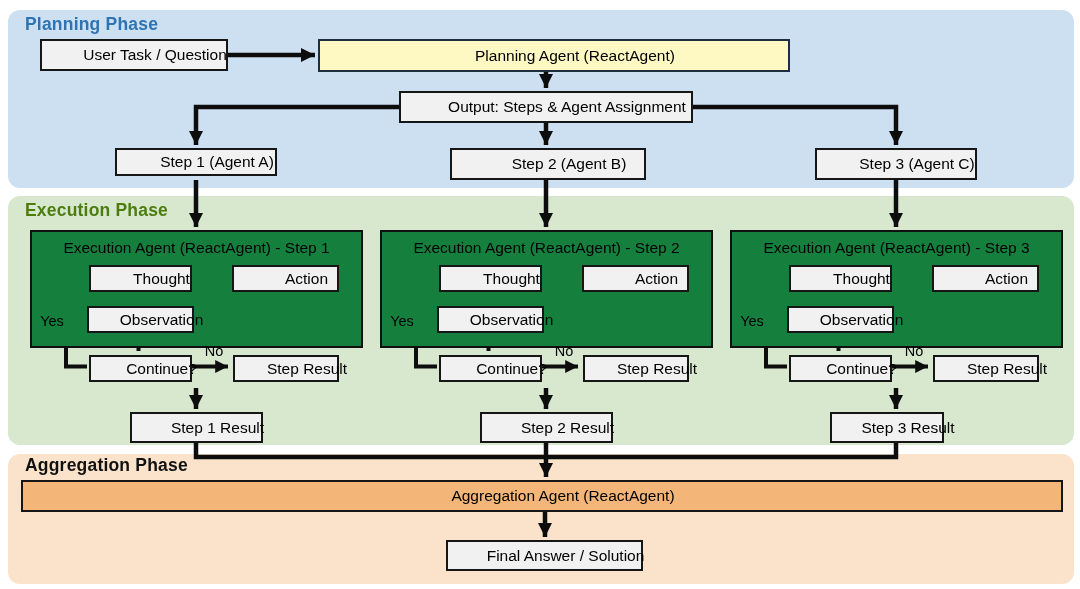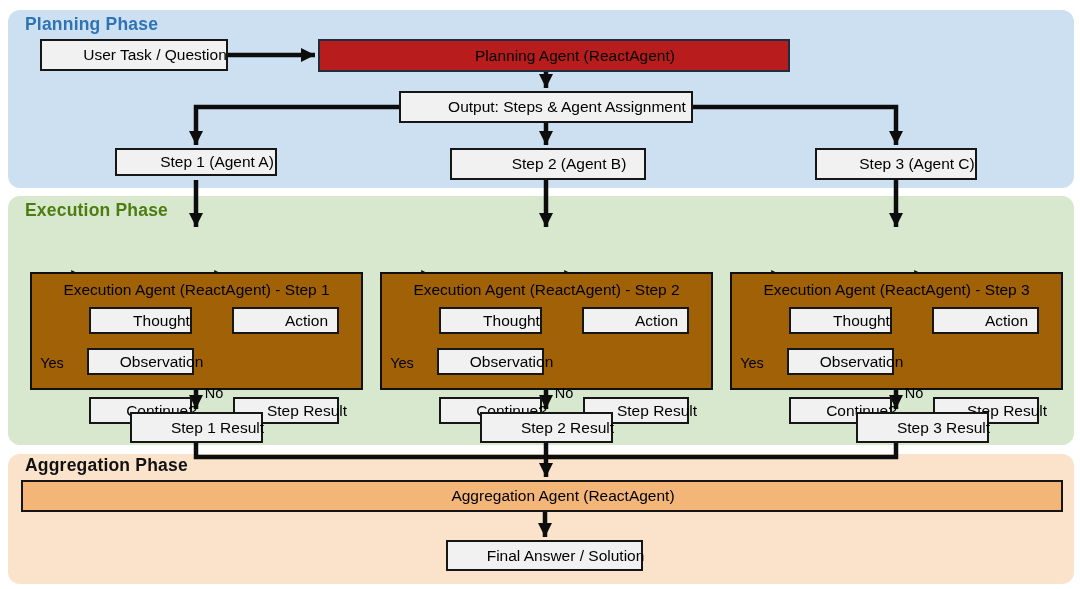--- a/index.html
+++ b/index.html
@@ -15,25 +15,25 @@
   .band.planning .band-title{color:#2e74b5;}
   .band.execution .band-title{color:#4d7c0f;}
   .band.aggregation .band-title{color:#111111;top:1px;}
   svg.connectors{position:absolute;left:0;top:0;z-index:2;}
   .node{
     position:absolute;z-index:3;box-sizing:border-box;
     display:flex;align-items:center;justify-content:center;
     background:#f1f1f1;border:2px solid #161616;
     font-size:15.5px;line-height:1;white-space:nowrap;padding-left:42px;
   }
-  .node.blue{background:#b91c1c;border-color:#1d2e3f;}
+  .node.blue{background:#fef9c3;border-color:#1d2e3f;}
   .node.orange{background:#f4b578;border-color:#161616;}
   .agent{
     position:absolute;z-index:3;box-sizing:border-box;width:333px;height:118px;
-    background:#a16207;border:2.5px solid #101010;margin-top:42px;
+    background:#15803d;border:2.5px solid #101010;
   }
   .agent .agent-title{
     position:absolute;left:0;top:7px;width:100%;text-align:center;
     font-size:15.5px;white-space:nowrap;
   }
   .agent .node{font-size:15.5px;}
   .wire-label{
     position:absolute;z-index:4;font-size:14.5px;text-align:center;line-height:1;
   }
 </style>
@@ -133,18 +133,18 @@
     <div class="node" style="left:200px;top:33px;width:107px;height:27px">Action</div>
     <div class="node" style="left:55px;top:74px;width:107px;height:27px">Observation</div>
     <div class="node" style="left:57px;top:123px;width:103px;height:27px">Continue?</div>
     <div class="node" style="left:201px;top:123px;width:106px;height:27px">Step Result</div>
     <div class="wire-label" style="left:4px;top:82px;width:32px">Yes</div>
     <div class="wire-label" style="left:166px;top:112px;width:32px">No</div>
   </div>
 
   <div class="node" style="left:130px;top:412px;width:133px;height:31px">Step 1 Result</div>
   <div class="node" style="left:480px;top:412px;width:133px;height:31px">Step 2 Result</div>
-  <div class="node" style="left:856px;top:412px;width:133px;height:31px">Step 3 Result</div>
+  <div class="node" style="left:830px;top:412px;width:114px;height:31px">Step 3 Result</div>
 
   <div class="node orange" style="left:21px;top:480px;width:1042px;height:32px">Aggregation Agent (ReactAgent)</div>
   <div class="node" style="left:446px;top:540px;width:197px;height:31px">Final Answer / Solution</div>
 
 </div>
 
 </body></html>

